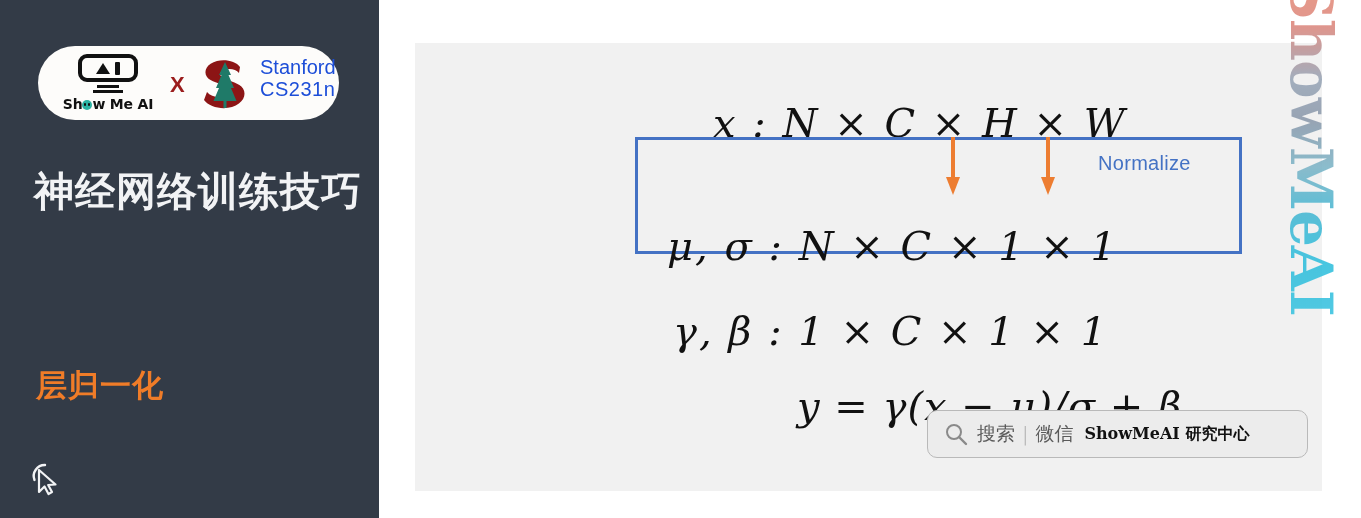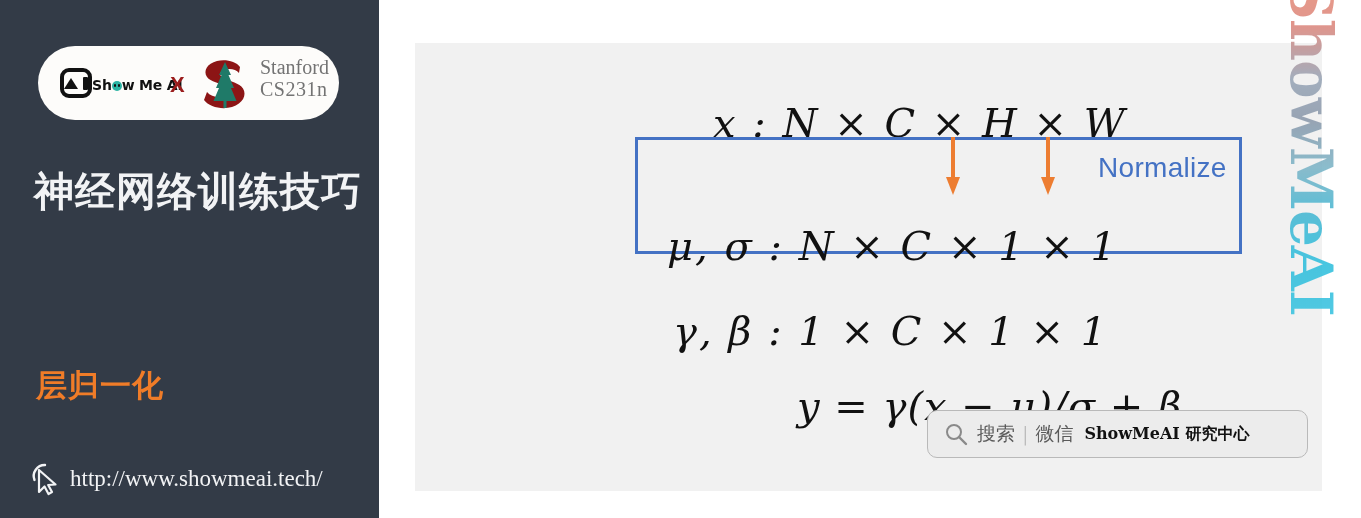--- a/index.html
+++ b/index.html
@@ -24,21 +24,21 @@
   .logo-badge {
     position: absolute; left: 38px; top: 46px;
     width: 301px; height: 74px;
     background: #fdfcfa;
     border-radius: 37px;
     display: flex; align-items: center;
   }
   .sma-mark {
     position: absolute; left: 22px; top: 8px;
     width: 96px; height: 58px;
-    display: flex; flex-direction: row;
+    display: flex; flex-direction: column;
     align-items: center; justify-content: flex-start;
   }
   .sma-screen {
     width: 60px; height: 30px;
     border: 4px solid #111;
     border-radius: 9px;
     display: flex; align-items: center; justify-content: center;
     gap: 5px;
     position: relative;
   }
@@ -73,22 +73,22 @@
     position: absolute; left: 132px; top: 26px;
     font-family: "Liberation Sans", sans-serif;
     font-weight: bold; font-size: 22px; color: #9b1c1c;
   }
   .stanford-s {
     position: absolute; left: 160px; top: 10px;
     width: 54px; height: 56px;
   }
   .stanford-txt {
     position: absolute; left: 222px; top: 10px;
-    font-family: Liberation Serif, serif;
-    color: #737373; line-height: 1.12;
+    font-family: Liberation Sans, sans-serif;
+    color: #1d4ed8; line-height: 1.12;
   }
   .stanford-txt .l1 { font-size: 20px; font-weight: normal; }
   .stanford-txt .l2 { font-size: 20px; font-weight: normal; letter-spacing: 0.5px; }
 
   .sidebar-title {
     position: absolute; left: 34px; top: 164px;
     font-family: "DejaVu Sans", sans-serif;
     font-size: 40px; font-weight: bold;
     color: #f2f3f5; letter-spacing: 1px;
   }
@@ -133,21 +133,21 @@
 
   .norm-box {
     position: absolute;
     left: 220px; top: 94px;
     width: 607px; height: 117px;
     border: 3px solid #4472C4;
   }
   .norm-label {
     position: absolute; left: 683px; top: 109px;
     font-family: "Liberation Sans", sans-serif;
-    font-size: 28px; color: #4472C4;
+    font-size: 20px; color: #4472C4;
     letter-spacing: 0.3px;
   }
   .arrow {
     position: absolute; top: 94px;
     width: 16px; height: 60px;
   }
   .arrow-a { left: 530px; }
   .arrow-b { left: 625px; }
 
   .searchbar {
@@ -260,21 +260,20 @@
     <div class="sidebar-title">神经网络训练技巧</div>
 
 
     <div class="sidebar-sub2">层归一化</div>
 
     <div class="url-row">
       <svg width="30" height="34" viewBox="0 0 30 34">
         <path d="M15 3 A11 11 0 0 0 4.5 18" stroke="#f2f3f5" stroke-width="2.4" fill="none" stroke-linecap="round"></path>
         <path d="M9 8 L9 30 L14.5 24.5 L18.5 32 L22 30 L18.2 23 L25.5 22.5 Z" fill="none" stroke="#f2f3f5" stroke-width="2.2" stroke-linejoin="round"></path>
       </svg>
-      <span class="url-text">http://www.showmeai.tech/</span>
     </div>
   </div>
 
   <div class="panel">
 
     <div class="eq eq1">x : N × C × H × W</div>
 
     <div class="norm-box"></div>
 
     <div class="norm-label">Normalize</div>

